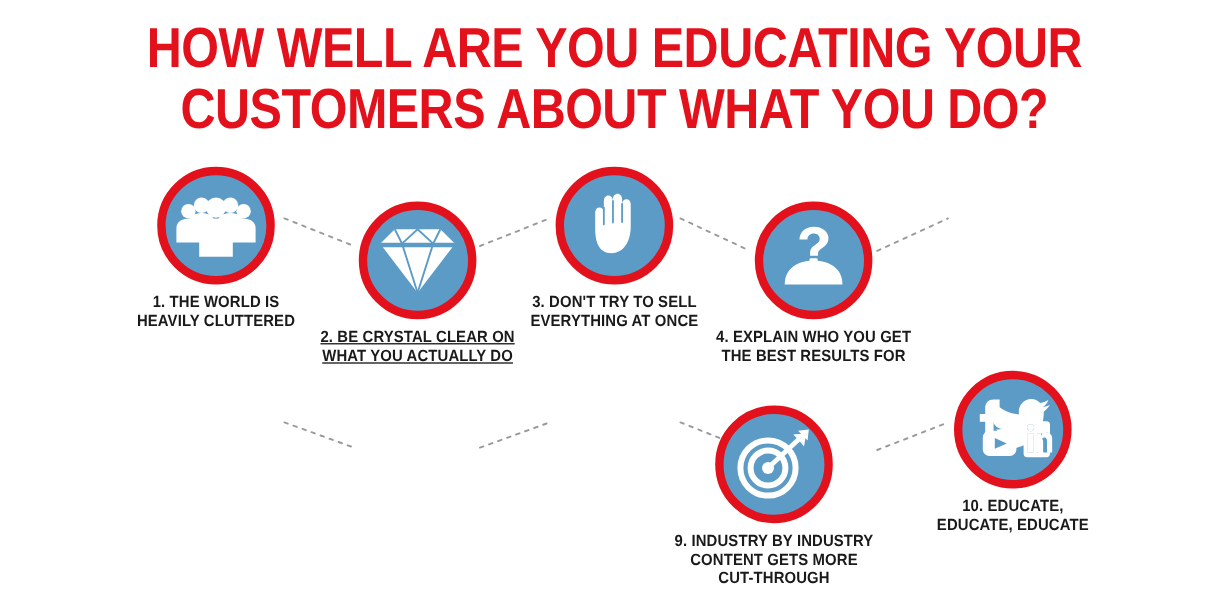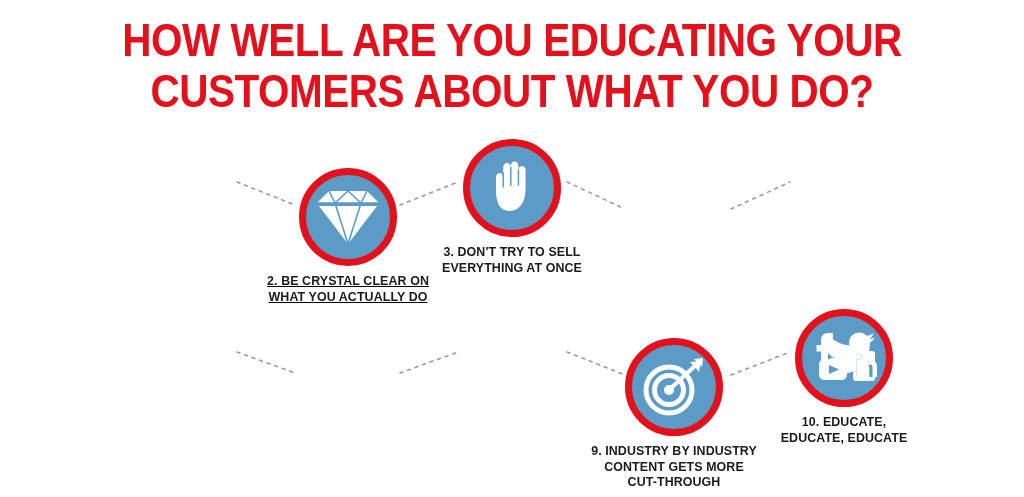--- a/index.html
+++ b/index.html
@@ -101,20 +101,40 @@
       <path d="M 567 182 L 625 209"></path>
       <path d="M 731 209 L 790 182"></path>
 
       <path d="M 237 352 L 295 373"></path>
       <path d="M 400 373 L 458 352"></path>
       <path d="M 567 352 L 625 375"></path>
       <path d="M 731 375 L 790 352"></path>
     </g>
   </svg>
 
+  <div class="node" style="left:85px; top:139px;">
+    <div class="circle">
+      <svg width="70" height="58" viewBox="0 0 70 58">
+        <g fill="#ffffff">
+          <circle cx="12" cy="17" r="6"></circle>
+            <path d="M2 43v-12c0-5 4.5-8 10-8s10 3 10 8v12z"></path>
+          <circle cx="58" cy="17" r="6"></circle>
+            <path d="M48 43v-12c0-5 4.5-8 10-8s10 3 10 8v12z"></path>
+          <circle cx="23" cy="12" r="6.5"></circle>
+            <path d="M12 40V27c0-5.5 5-8.5 11-8.5s11 3 11 8.5v13z"></path>
+          <circle cx="47" cy="12" r="6.5"></circle>
+            <path d="M36 40V27c0-5.5 5-8.5 11-8.5s11 3 11 8.5v13z"></path>
+          <circle cx="35" cy="14" r="8.5"></circle>
+            <path d="M21 55V34c0-7 6.5-11 14-11s14 4 14 11v21z"></path>
+        </g>
+      </svg>
+    </div>
+    <div class="label">1. THE WORLD IS
+HEAVILY CLUTTERED</div>
+  </div>
 
   <div class="node" style="left:253px; top:168px;text-decoration:underline;">
     <div class="circle">
       <svg width="66" height="58" viewBox="0 0 66 58">
         <g fill="#ffffff">
           <path d="M4 18 L33 56 L62 18 Z"></path>
           <path d="M2 15 L14 3 L52 3 L64 15 Z"></path>
         </g>
         <g stroke="#5c9bc6" stroke-width="1.6" fill="none">
           <path d="M2 15 L64 15"></path>
@@ -136,26 +156,37 @@
           <path d="M17.2 16v14"></path>
             <path d="M24.8 10.5v18"></path>
             <path d="M32.4 13v15"></path>
         </g>
       </svg>
     </div>
     <div class="label">3. DON'T TRY TO SELL
 EVERYTHING AT ONCE</div>
   </div>
 
-
-
-
-
-
-  <div class="node" style="left:579px; top:338px;">
+  <div class="node" style="left:583px; top:168px;">
+    <div class="circle">
+      <svg width="62" height="60" viewBox="0 0 62 60">
+        <path fill="#ffffff" d="M31 30c-9 0-16 3-20 8-3.3 4-4 8-4 12h48c0-4-0.7-8-4-12-4-5-11-8-20-8z"></path>
+        <path fill="#ffffff" d="M31 2c-6.6 0-11.6 4.3-11.8 10.6h6.6c0.2-3.2 2.3-5 5.2-5 3 0 5.1 1.8 5.1 4.4 0 2.2-1 3.4-3.6 5-3.2 2-4.5 4-4.4 7.3l0 1.9h6.5l0-1.4c0-2.3 0.9-3.5 3.6-5.2 3.3-2 5.2-4.6 5.2-8.1C43.4 6.1 38.3 2 31 2z"></path>
+        <rect fill="#ffffff" x="27.6" y="28.2" width="6.8" height="6.6" rx="1"></rect>
+      </svg>
+    </div>
+    <div class="label">4. EXPLAIN WHO YOU GET
+THE BEST RESULTS FOR</div>
+  </div>
+
+
+
+
+
+  <div class="node" style="left:550px; top:338px;">
     <div class="circle">
       <svg width="64" height="60" viewBox="0 0 64 60">
         <g fill="none" stroke="#ffffff">
           <circle cx="27" cy="33" r="23" stroke-width="5"></circle>
           <circle cx="27" cy="33" r="14.5" stroke-width="5"></circle>
         </g>
         <circle cx="27" cy="33" r="5" fill="#ffffff"></circle>
         <g stroke="#ffffff" stroke-width="4" stroke-linecap="round" fill="none">
           <path d="M27 33 L56 6"></path>
         </g>

